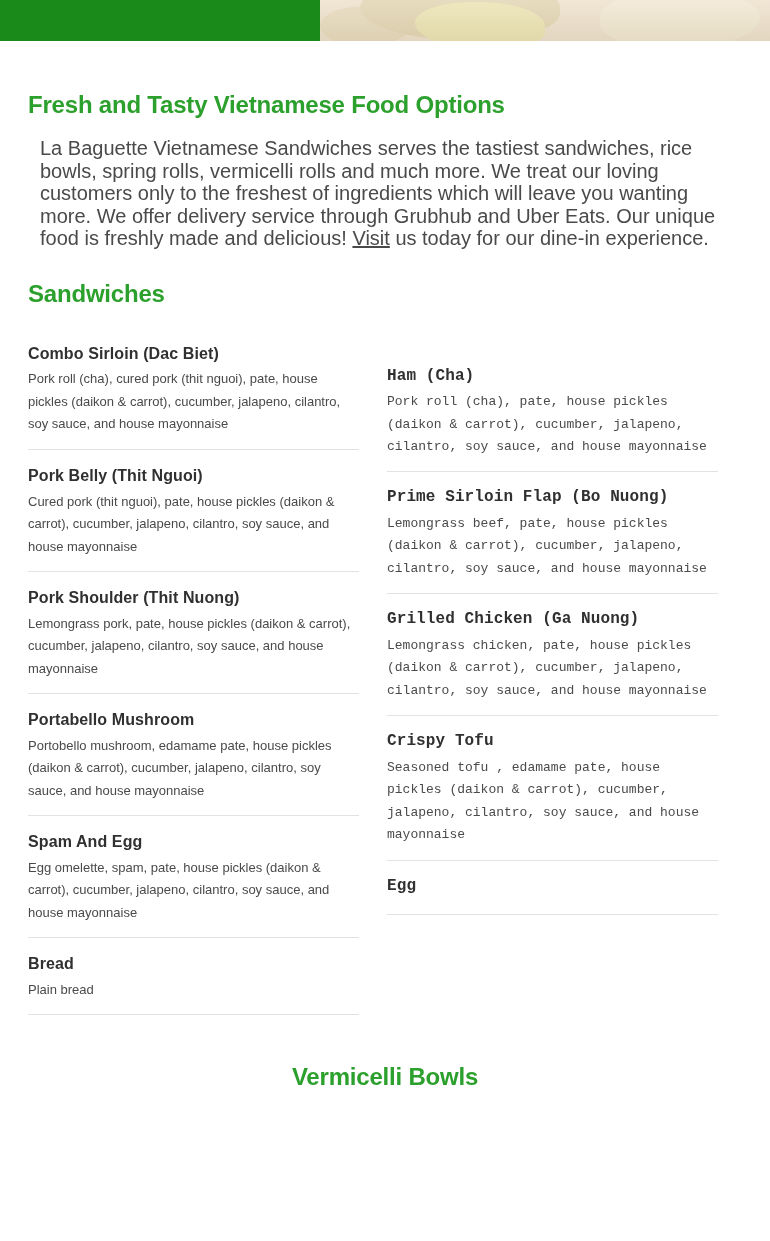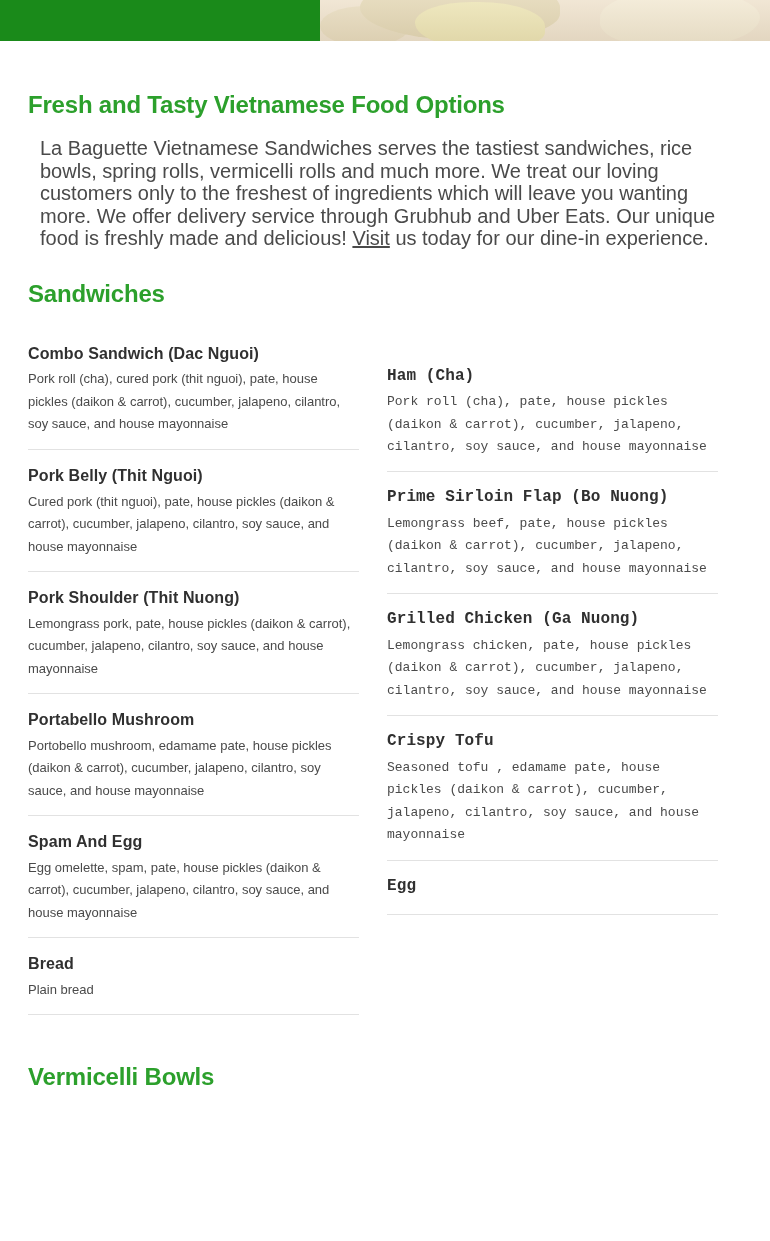--- a/index.html
+++ b/index.html
@@ -90,20 +90,21 @@
     font-weight: bold;
     color: #2ca02c;
     margin: 48px 0 0 0;
     letter-spacing: -0.2px;
   }
   h2.section-title.sandwiches {
     margin-top: 28px;
   }
   h2.section-title.vermicelli {
     margin-top: 46px;
+    text-align: center;
   }
 
   p.intro {
     font-size: 20px;
     line-height: 22.5px;
     color: #4a4a4a;
     margin: 17px 0 0 12px;
     max-width: 695px;
   }
   p.intro a {
@@ -171,21 +172,21 @@
     <span>La Baguette Vietnamese Sandwiches serves the tastiest sandwiches, rice bowls, spring rolls, vermicelli rolls and much more. We treat our loving customers only to the freshest of ingredients which will leave you wanting more. We offer delivery service through Grubhub and Uber Eats. Our unique food is freshly made and delicious! </span><a href="#">Visit</a><span> us today for our dine-in experience.</span>
   </p>
 
   <h2 class="section-title sandwiches">Sandwiches</h2>
 
   <div class="menu-grid">
 
     <div class="menu-col col-left">
 
       <div class="menu-item">
-        <div class="item-name">Combo Sandwich (Dac Nguoi)</div>
+        <div class="item-name">Combo Sirloin (Dac Biet)</div>
         <div class="item-desc">Pork roll (cha), cured pork (thit nguoi), pate, house pickles (daikon &amp; carrot), cucumber, jalapeno, cilantro, soy sauce, and house mayonnaise</div>
       </div>
 
       <div class="menu-item">
         <div class="item-name">Pork Belly (Thit Nguoi)</div>
         <div class="item-desc">Cured pork (thit nguoi), pate, house pickles (daikon &amp; carrot), cucumber, jalapeno, cilantro, soy sauce, and house mayonnaise</div>
       </div>
 
       <div class="menu-item">
         <div class="item-name">Pork Shoulder (Thit Nuong)</div>

